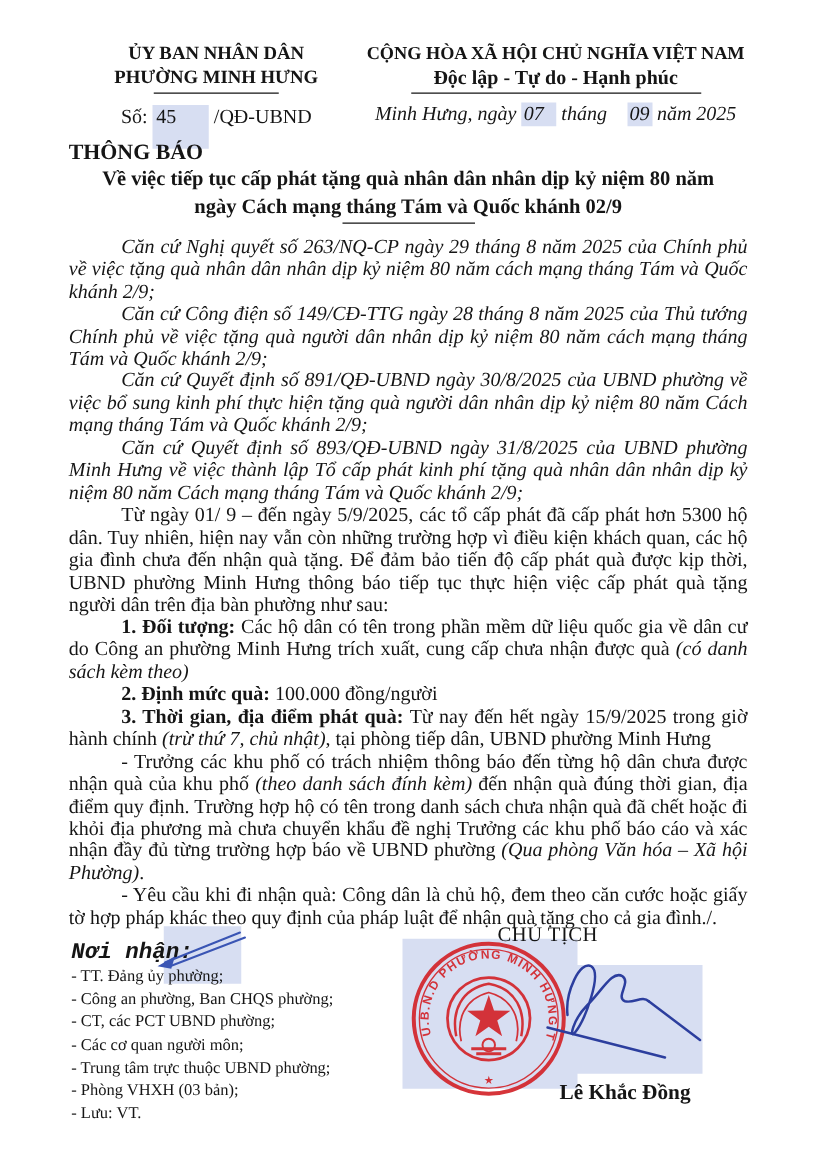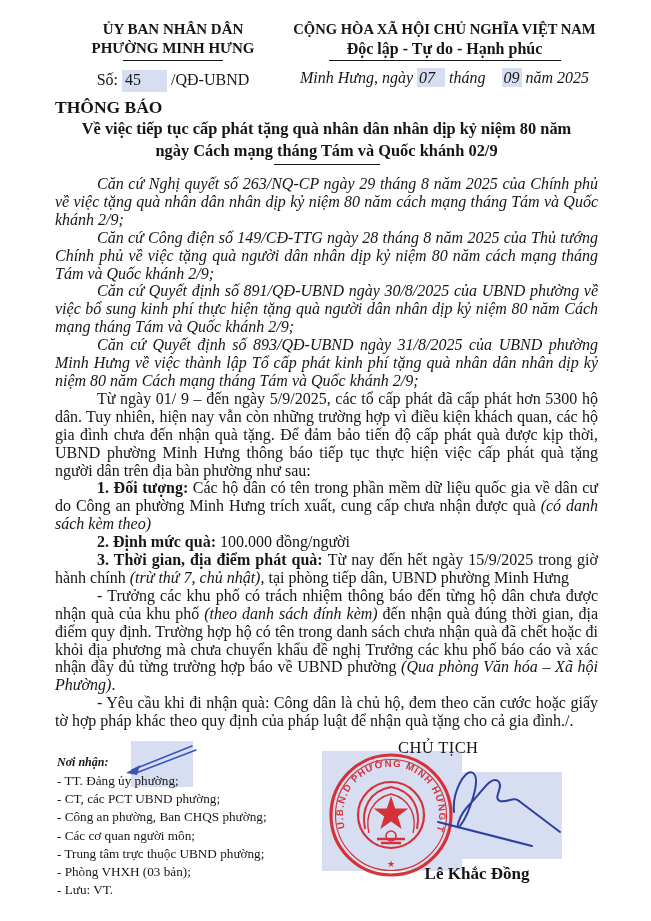--- a/index.html
+++ b/index.html
@@ -1,49 +1,49 @@
 <!DOCTYPE html>
 <html><head>
 <meta charset="utf-8">
 <style>
   html,body{margin:0;padding:0;background:#fff;}
   .page{position:relative;width:651px;height:921px;background:#ffffff;overflow:hidden;
         font-family:"Liberation Serif","DejaVu Serif",serif;color:#151515;}
-  .content{position:absolute;left:55px;top:20px;width:543px;}
+  .content{position:absolute;left:55px;top:34px;width:543px;}
   
   .hdr{display:flex;}
   .h-left{width:236px;text-align:center;}
   .h-right{flex:1;text-align:center;}
   .org{font-weight:bold;font-size:15px;line-height:19px;}
   .nat1{font-weight:bold;font-size:14.6px;line-height:19px;}
   .nat2{font-weight:bold;font-size:16px;line-height:19px;}
   .ul{height:0;border-bottom:1.4px solid #151515;margin:2px auto 0;}
   .ul-org{width:100px;}
   .ul-nat{width:232px;}
   .so-line{margin-top:10px;font-size:16px;text-align:center;}
   .date-line{margin-top:8px;font-size:16px;font-style:italic;text-align:center;}
   .hl{background:#d7def2;}
-  .hl-so{padding:1px 26px 4px 3px;}
+  .hl-so{padding:1px 26px 17px 3px;}
   .hl-day{padding:1px 10px 1px 2px;}
   .hl-month{padding:1px 2px;margin-left:12px;}
   
   .title{margin-top:7px;font-weight:bold;font-size:17.5px;line-height:22px;}
   .subtitle{text-align:center;font-weight:bold;font-size:16.4px;line-height:21.5px;}
   .ul-title{width:106px;border-bottom:1.8px solid #151515;margin:3px auto 0;}
   
   .docbody{margin-top:10px;font-size:16px;line-height:17.9px;text-align:justify;}
   .docbody p{margin:0;text-indent:42px;}
   .b{font-weight:bold;}
   .i{font-style:italic;}
   
   .recipients{position:absolute;left:57px;top:753px;font-size:13.2px;line-height:18.2px;}
-  .recip-label{font-weight:bold;font-style:italic;font-size:12px;line-height:19px;}
+  .recip-label{font-weight:bold;font-style:italic;font-size:18px;line-height:19px;font-family:Liberation Mono, monospace;}
   .sign-title{position:absolute;left:398px;top:738px;width:200px;text-align:left;
               font-weight:normal;font-size:16.5px;letter-spacing:.4px;z-index:3;}
-  .sign-name{position:absolute;left:372px;top:864px;width:210px;text-align:center;
+  .sign-name{position:absolute;left:395px;top:864px;width:210px;text-align:center;
              font-weight:bold;font-size:17px;z-index:4;}
   .field-rect{position:absolute;background:#d7def2;z-index:0;}
   .r1{left:322px;top:751px;width:140px;height:120px;}
   .r2{left:438px;top:772px;width:124px;height:87px;}
   .r3{left:131px;top:741px;width:62px;height:46px;}
   .stamp{position:absolute;left:327px;top:751px;z-index:2;opacity:.93;}
   .signature{position:absolute;left:428px;top:760px;z-index:3;}
   .penmark{position:absolute;left:116px;top:740px;z-index:2;}
 </style>
 </head>
@@ -97,22 +97,22 @@
       <p><span class="b">2. Định mức quà: </span><span>100.000 đồng/người</span></p>
       <p><span class="b">3. Thời gian, địa điểm phát quà: </span><span>Từ nay đến hết ngày 15/9/2025 trong giờ hành chính </span><span class="i">(trừ thứ 7, chủ nhật)</span><span>, tại phòng tiếp dân, UBND phường Minh Hưng</span></p>
       <p><span>- Trưởng các khu phố có trách nhiệm thông báo đến từng hộ dân chưa được nhận quà của khu phố </span><span class="i">(theo danh sách đính kèm)</span><span> đến nhận quà đúng thời gian, địa điểm quy định. Trường hợp hộ có tên trong danh sách chưa nhận quà đã chết hoặc đi khỏi địa phương mà chưa chuyển khẩu đề nghị Trưởng các khu phố báo cáo và xác nhận đầy đủ từng trường hợp báo về UBND phường </span><span class="i">(Qua phòng Văn hóa – Xã hội Phường)</span><span>.</span></p>
       <p><span>- Yêu cầu khi đi nhận quà: Công dân là chủ hộ, đem theo căn cước hoặc giấy tờ hợp pháp khác theo quy định của pháp luật để nhận quà tặng cho cả gia đình./.</span></p>
     </div>
   </div>
 
   <div class="recipients">
     <div class="recip-label">Nơi nhận:</div>
     <div>- TT. Đảng ủy phường;</div>
+    <div>- Công an phường, Ban CHQS phường;</div>
     <div>- CT, các PCT UBND phường;</div>
-    <div>- Công an phường, Ban CHQS phường;</div>
     <div>- Các cơ quan người môn;</div>
     <div>- Trung tâm trực thuộc UBND phường;</div>
     <div>- Phòng VHXH (03 bản);</div>
     <div>- Lưu: VT.</div>
   </div>
 
   <div class="sign-title">CHỦ TỊCH</div>
   <div class="sign-name">Lê Khắc Đồng</div>
 
   <svg class="stamp" width="128" height="128" viewBox="-64 -64 128 128">

